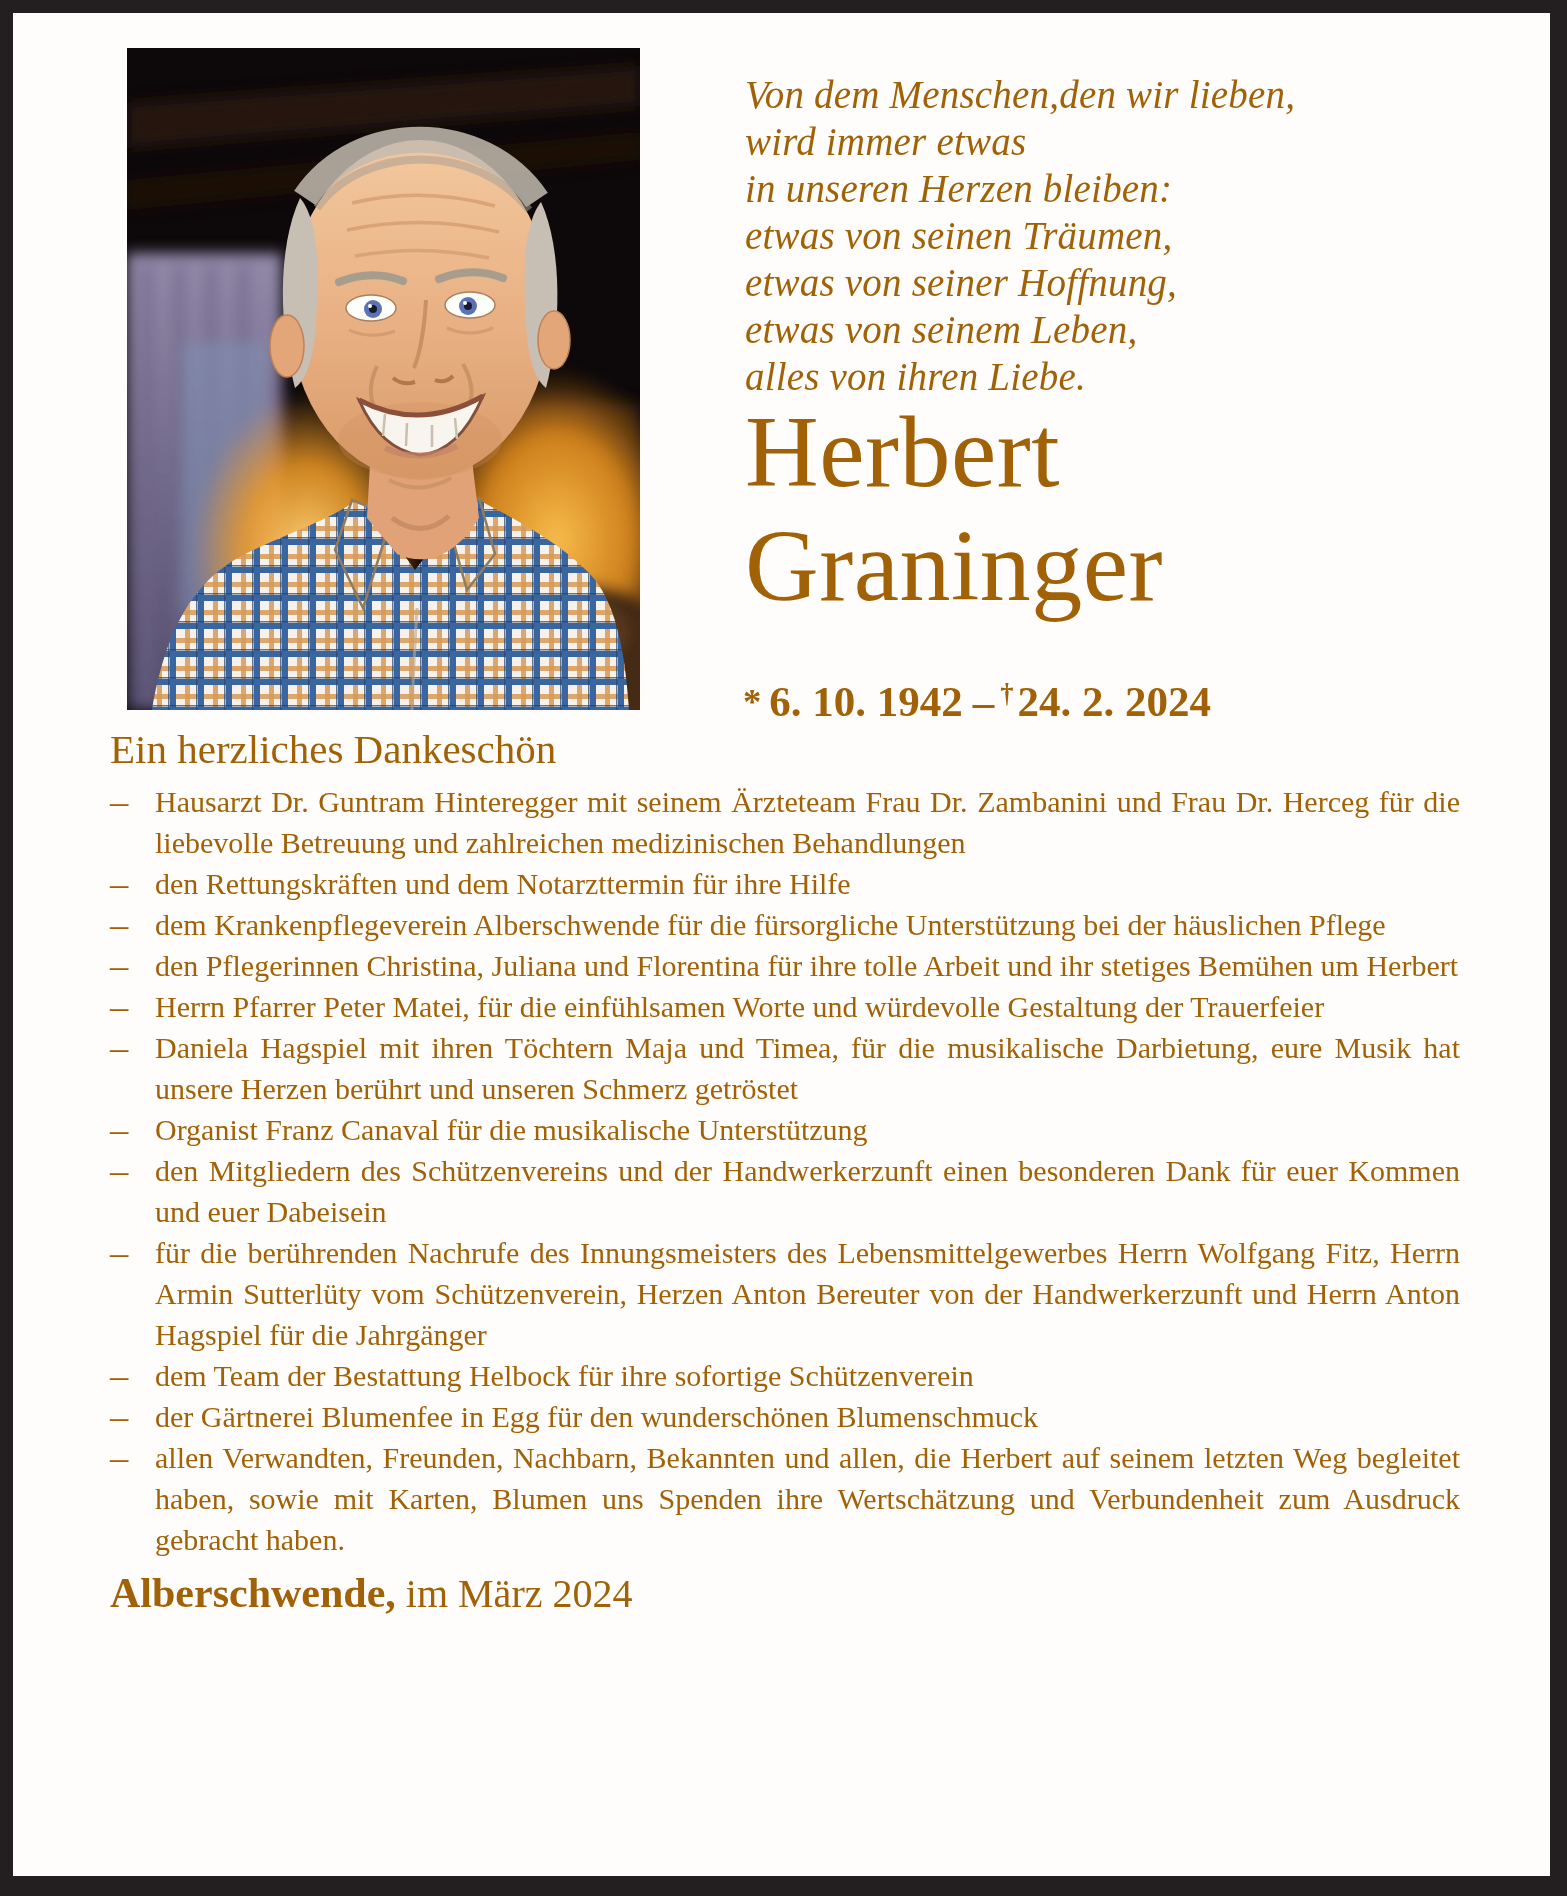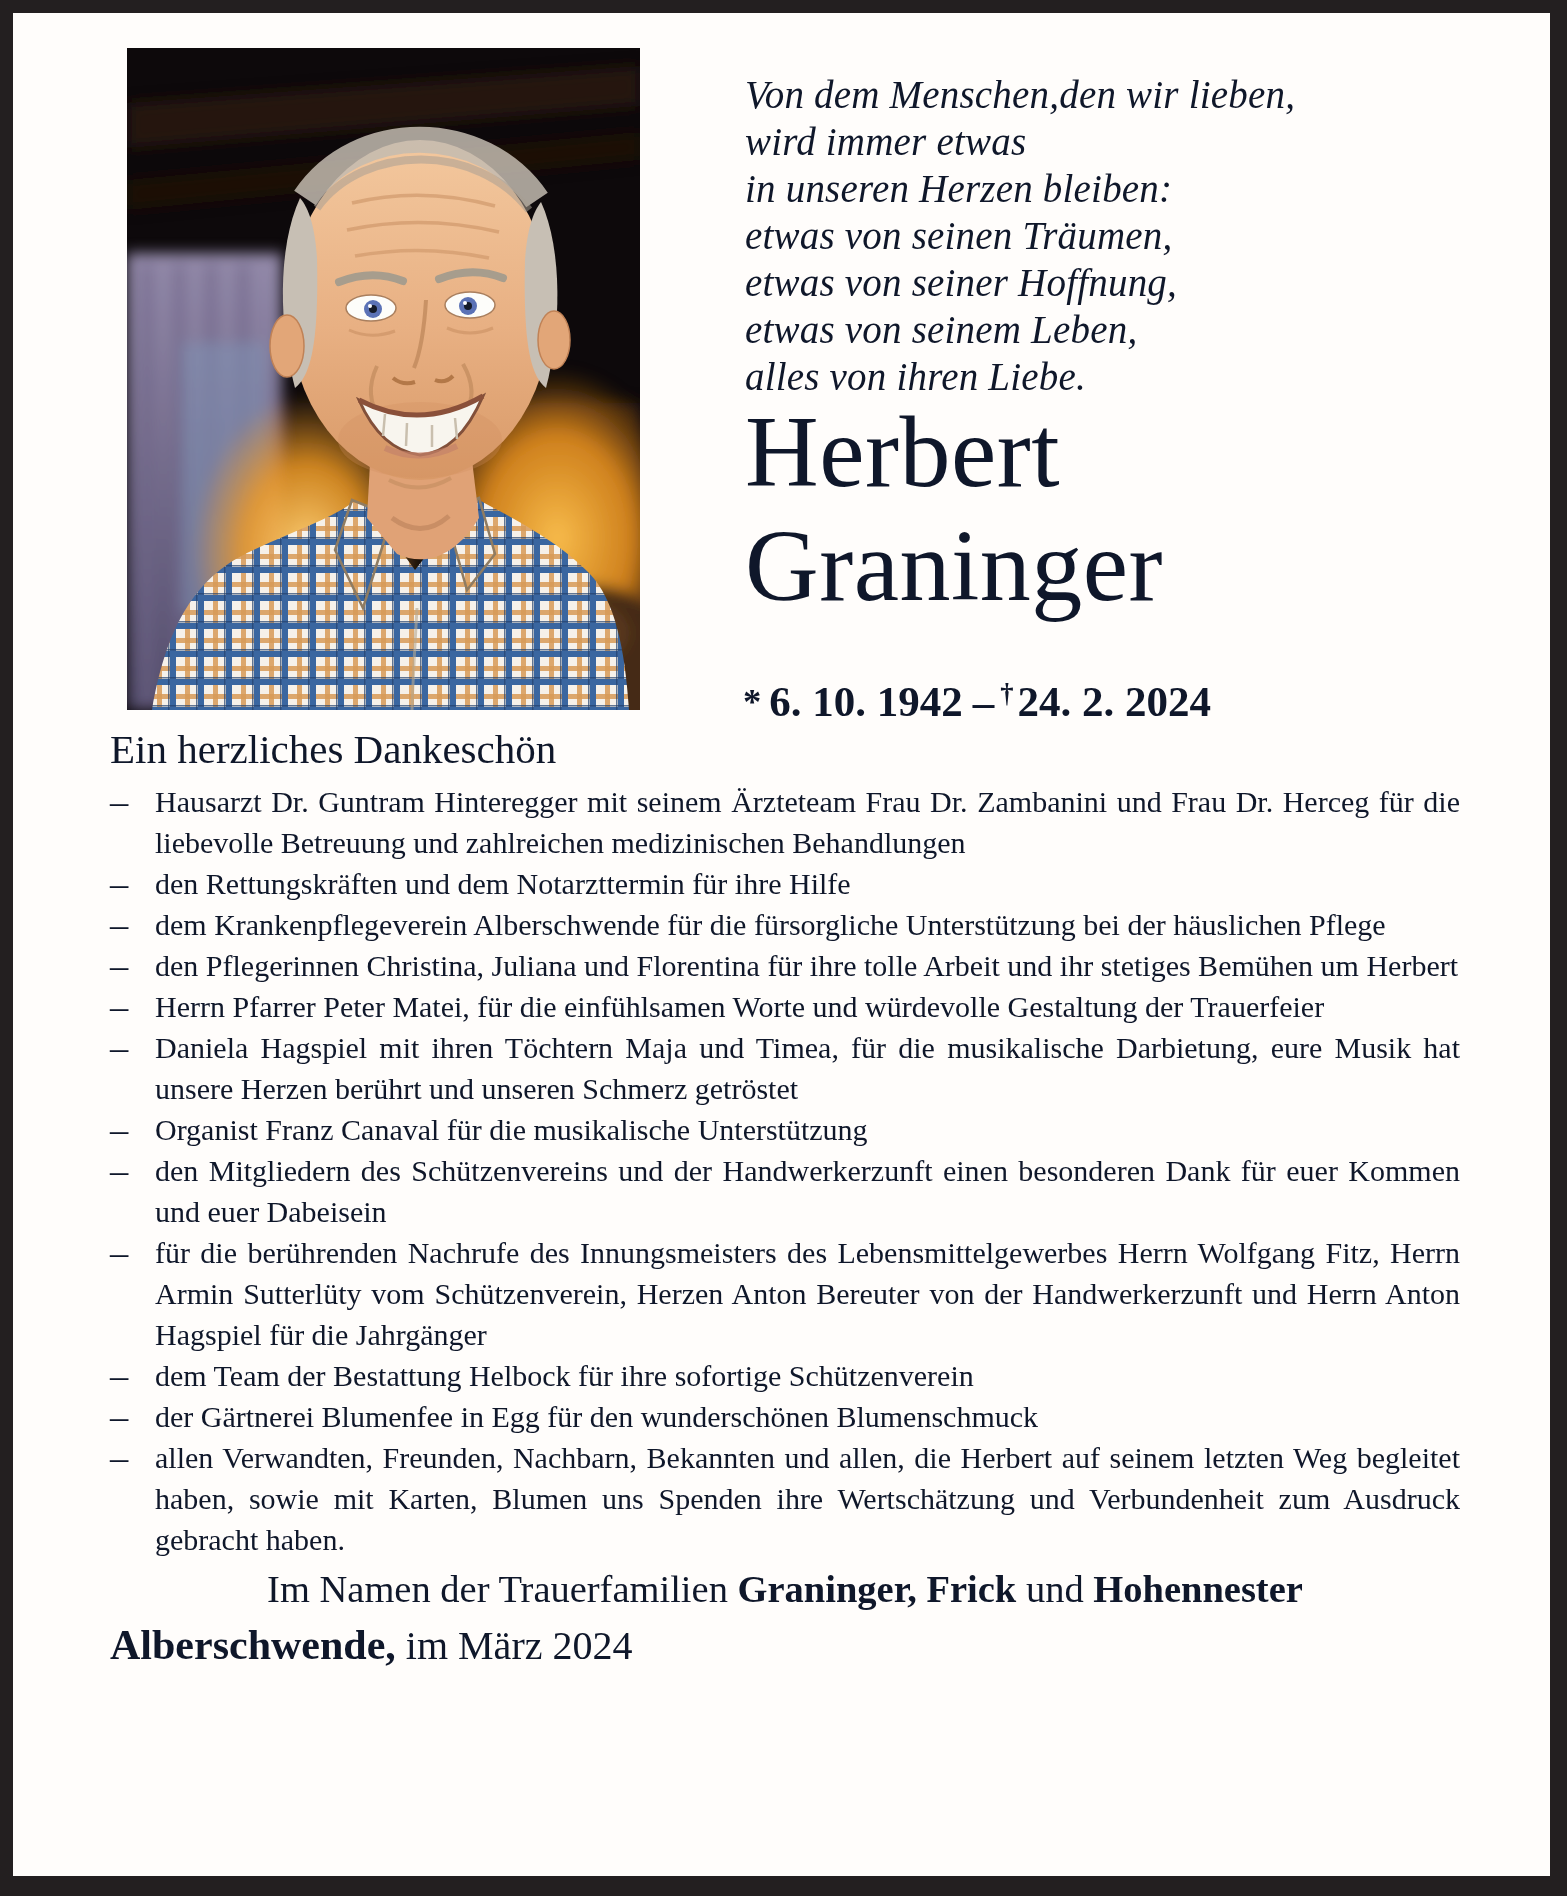--- a/index.html
+++ b/index.html
@@ -5,21 +5,21 @@
   * { margin:0; padding:0; box-sizing:border-box; }
   html,body { background:#ffffff; }
   .page{
     position:relative;
     width:1567px; height:1896px;
     background:#fffdfb;
     border-style:solid; border-color:#231f20;
     border-width:13px 17px 20px 13px;
     overflow:hidden;
     font-family:"Liberation Serif","DejaVu Serif",serif;
-    color:#0f172a;
+    color:#a16207;
   }
   .top{ position:relative; height:706px; }
   .photo{
     position:absolute; left:114px; top:35px;
     width:513px; height:662px; display:block;
   }
   .poem{
     position:absolute; left:732px; top:58px;
     font-style:italic; font-size:39px; line-height:47px;
     letter-spacing:0.2px;
@@ -248,24 +248,18 @@
     <div class="item">
       <span class="marker">–</span>
       <span class="itext">der Gärtnerei Blumenfee in Egg für den wunderschönen Blumenschmuck</span>
     </div>
     <div class="item">
       <span class="marker">–</span>
       <span class="itext">allen Verwandten, Freunden, Nachbarn, Bekannten und allen, die Herbert auf seinem letzten Weg begleitet haben, sowie mit Karten, Blumen uns Spenden ihre Wertschätzung und Verbundenheit zum Ausdruck gebracht haben.</span>
     </div>
   </div>
 
-  <div class="fam">
-    <span>Im Namen der Trauerfamilien</span>
-    <span class="b">Graninger, Frick</span>
-    <span>und</span>
-    <span class="b">Hohennester</span>
-  </div>
 
   <div class="place">
     <span class="place-name">Alberschwende,</span><span>im März 2024</span>
   </div>
 
 </div>
 
 </body></html>

